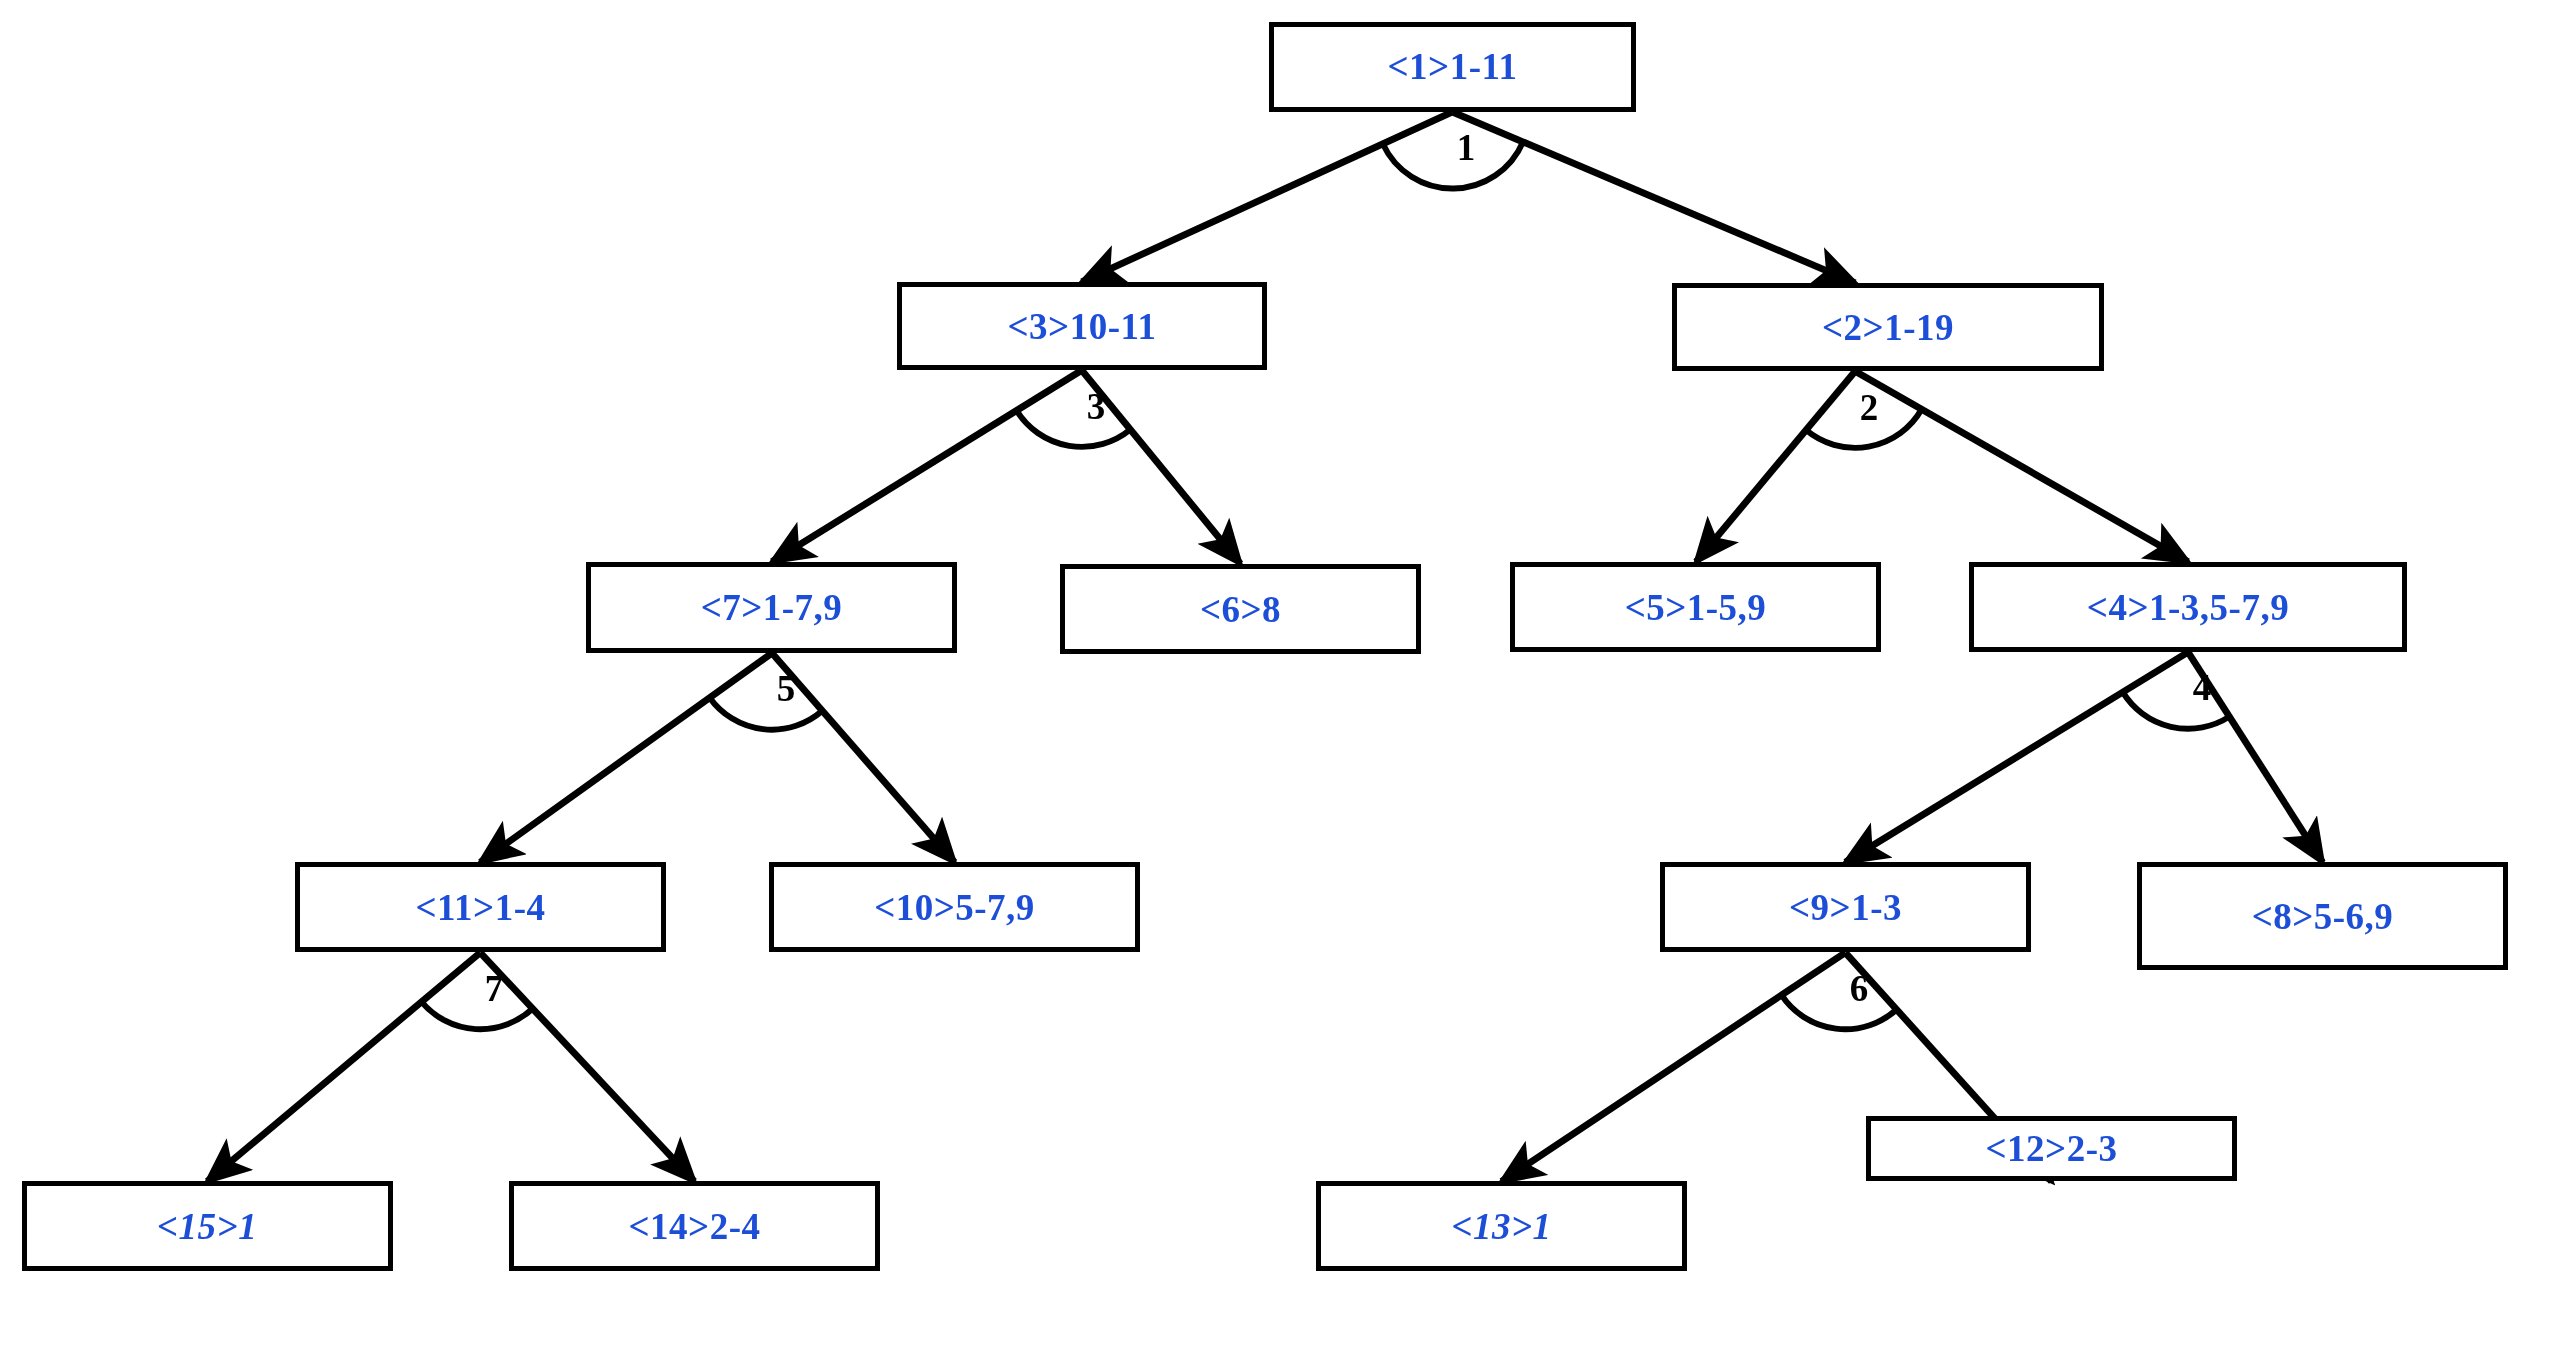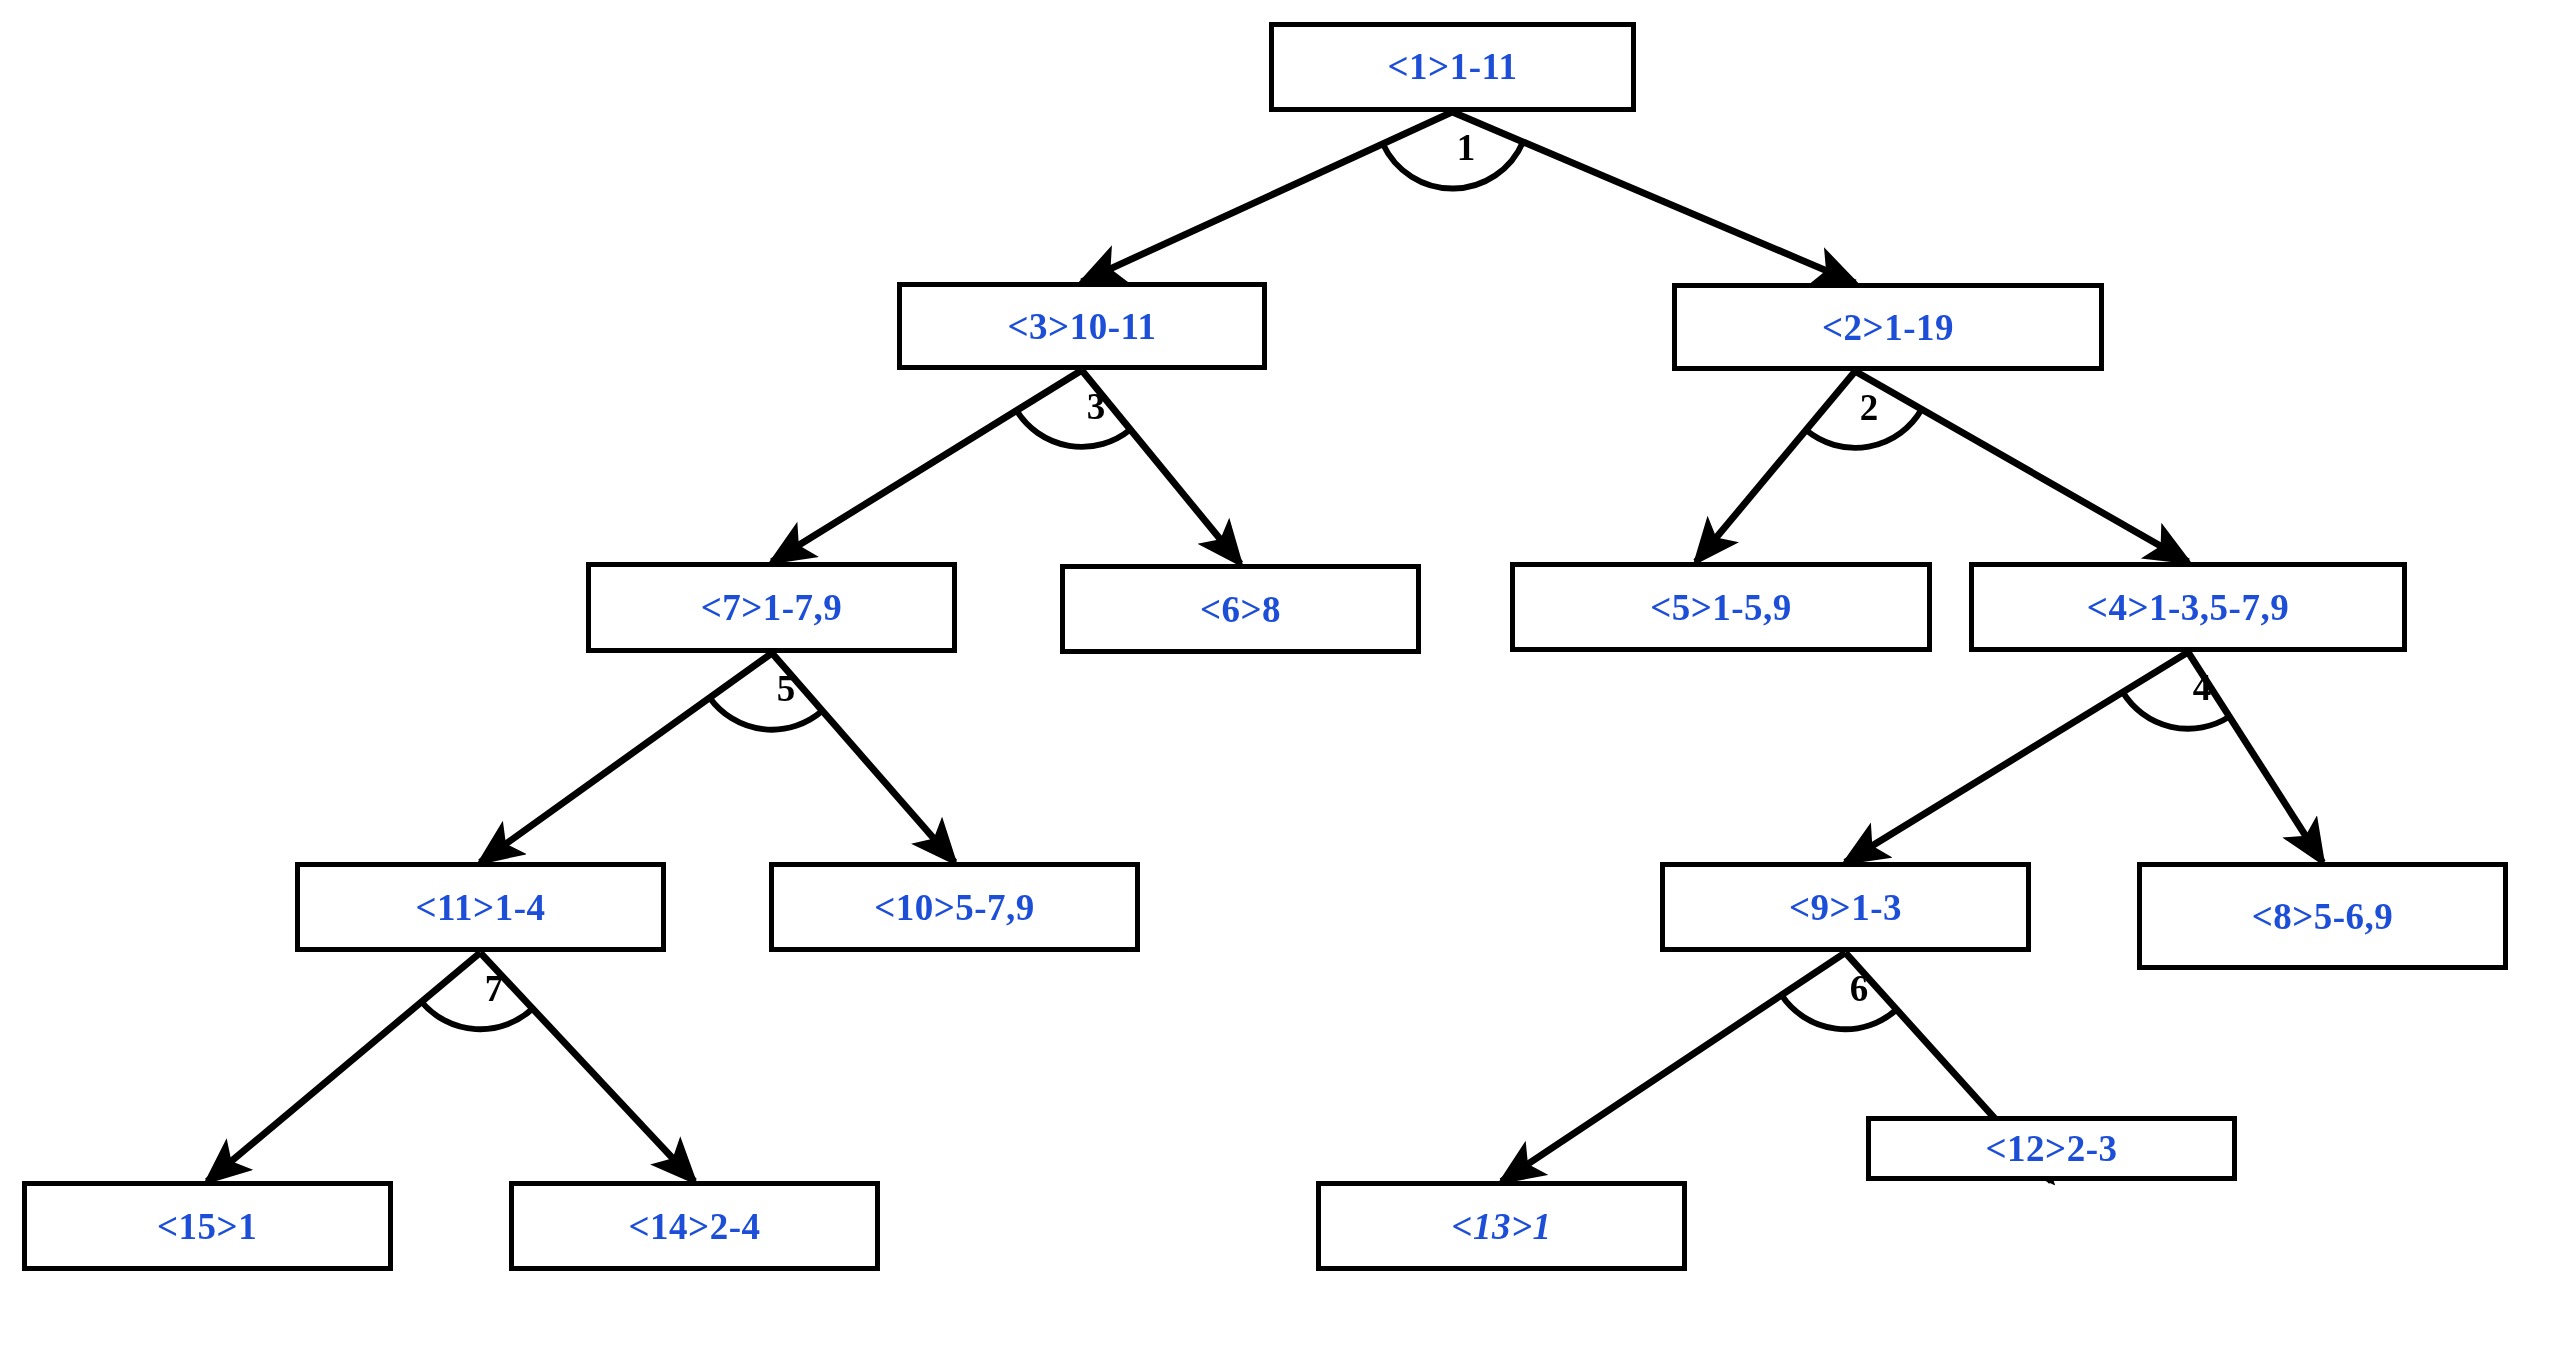--- a/index.html
+++ b/index.html
@@ -99,39 +99,39 @@
       </div>
       <div class="node-box" style="left: 1672px; top: 283px; width: 432px; height: 88px;">
         <span class="node-label">&lt;2&gt;1-19</span>
       </div>
       <div class="node-box" style="left: 586px; top: 562px; width: 371px; height: 91px;">
         <span class="node-label">&lt;7&gt;1-7,9</span>
       </div>
       <div class="node-box" style="left: 1060px; top: 564px; width: 361px; height: 90px;">
         <span class="node-label">&lt;6&gt;8</span>
       </div>
-      <div class="node-box" style="left: 1510px; top: 562px; width: 422px; height: 90px;">
+      <div class="node-box" style="left: 1510px; top: 562px; width: 371px; height: 90px;">
         <span class="node-label">&lt;5&gt;1-5,9</span>
       </div>
       <div class="node-box" style="left: 1969px; top: 562px; width: 438px; height: 90px;">
         <span class="node-label">&lt;4&gt;1-3,5-7,9</span>
       </div>
       <div class="node-box" style="left: 295px; top: 862px; width: 371px; height: 90px;">
         <span class="node-label">&lt;11&gt;1-4</span>
       </div>
       <div class="node-box" style="left: 769px; top: 862px; width: 371px; height: 90px;">
         <span class="node-label">&lt;10&gt;5-7,9</span>
       </div>
       <div class="node-box" style="left: 1660px; top: 862px; width: 371px; height: 90px;">
         <span class="node-label">&lt;9&gt;1-3</span>
       </div>
       <div class="node-box" style="left: 2137px; top: 862px; width: 371px; height: 108px;">
         <span class="node-label">&lt;8&gt;5-6,9</span>
       </div>
-      <div class="node-box" style="left: 21.6px; top: 1181px; width: 371px; height: 90px;">
+      <div class="node-box" style="left: 21.6px; top: 1181px; width: 371px; height: 90px; font-style: italic;">
         <span class="node-label">&lt;15&gt;1</span>
       </div>
       <div class="node-box" style="left: 509px; top: 1181px; width: 371px; height: 90px;">
         <span class="node-label">&lt;14&gt;2-4</span>
       </div>
       <div class="node-box" style="left: 1316px; top: 1181px; width: 371px; height: 90px; font-style: italic;">
         <span class="node-label">&lt;13&gt;1</span>
       </div>
       <div class="node-box" style="left: 1866px; top: 1116px; width: 371px; height: 65px;">
         <span class="node-label">&lt;12&gt;2-3</span>

